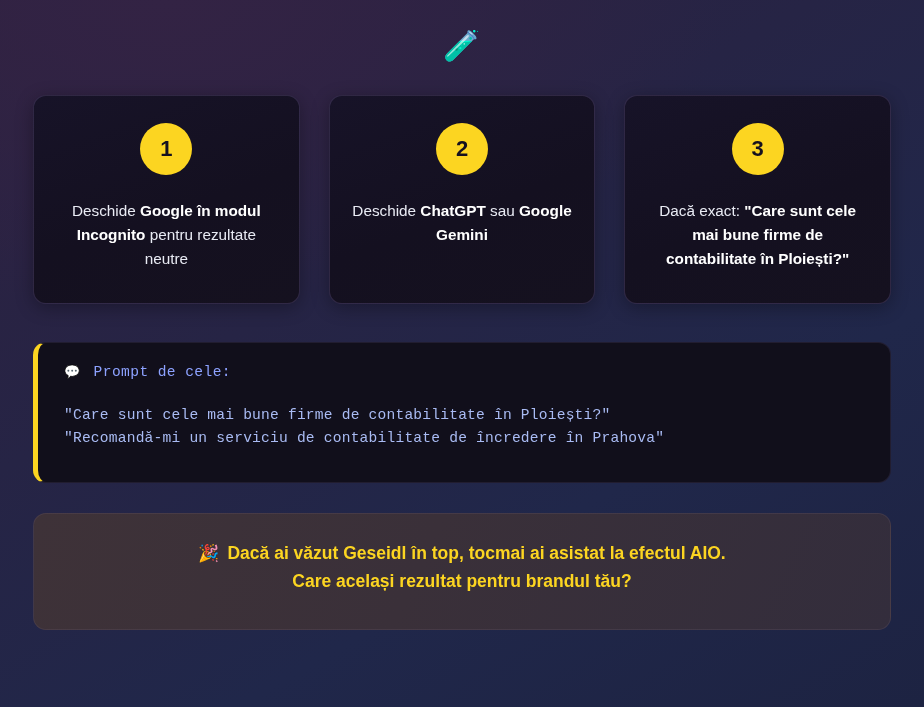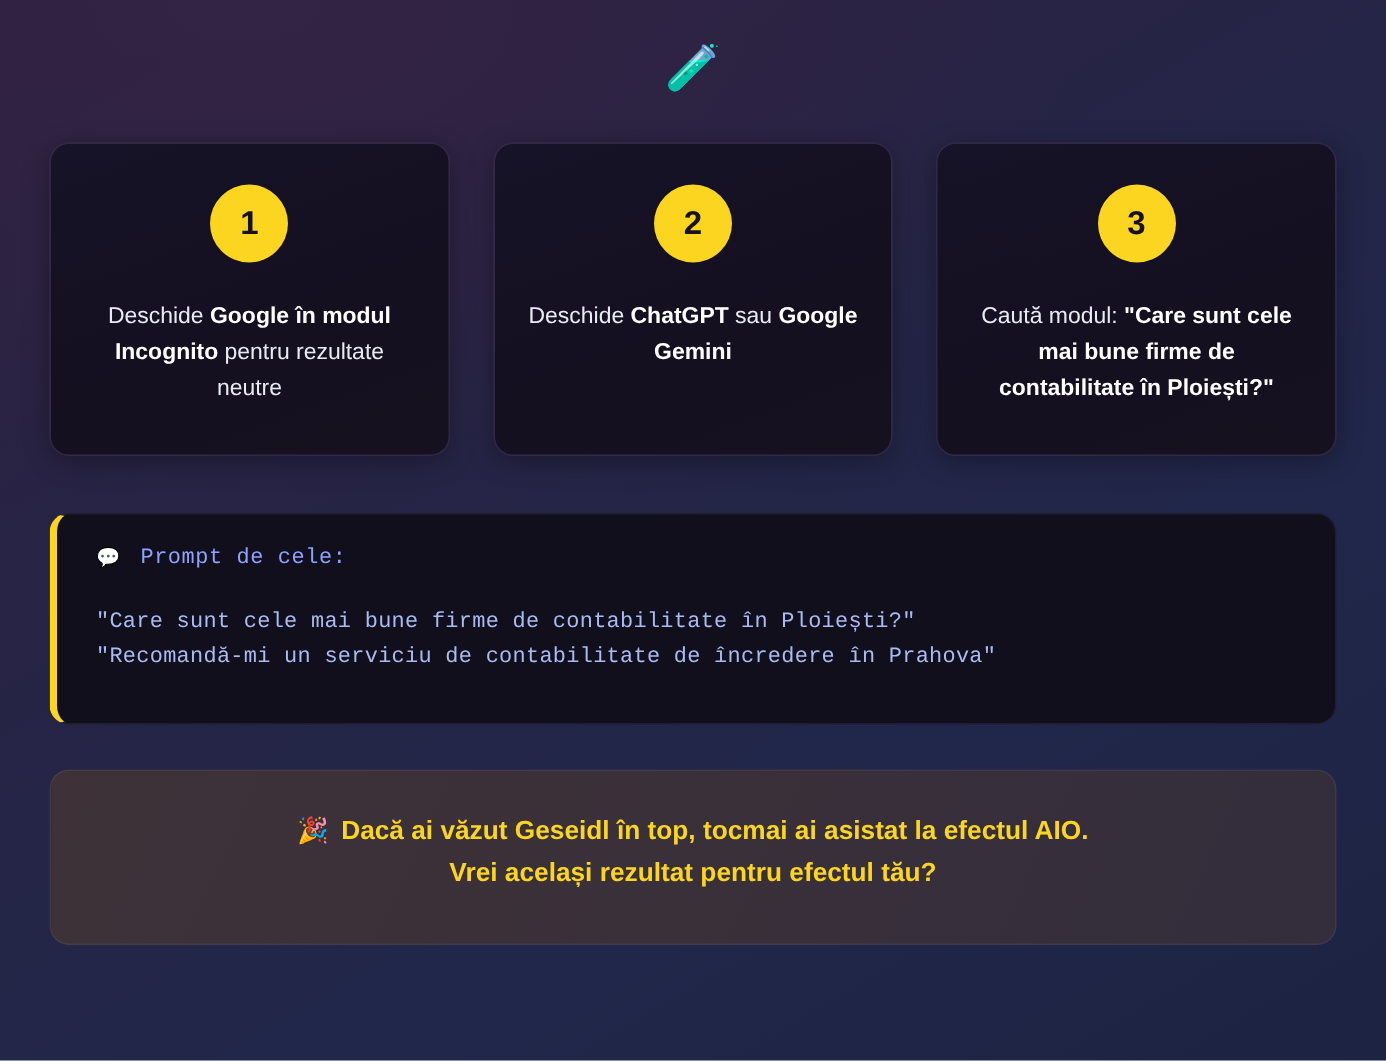--- a/index.html
+++ b/index.html
@@ -172,37 +172,37 @@
       <div class="card-text"><span>Deschide </span><b>Google în modul Incognito</b><span> pentru rezultate neutre</span></div>
     </div>
 
     <div class="card">
       <div class="badge">2</div>
       <div class="card-text"><span>Deschide </span><b>ChatGPT</b><span> sau </span><b>Google Gemini</b></div>
     </div>
 
     <div class="card">
       <div class="badge">3</div>
-      <div class="card-text"><span>Caută modul: </span><b>"Care sunt cele mai bune firme de contabilitate în Ploiești?"</b></div>
+      <div class="card-text"><span>Dacă exact: </span><b>"Care sunt cele mai bune firme de contabilitate în Ploiești?"</b></div>
     </div>
 
   </div>
 
   <div class="prompt-box">
     <div class="prompt-head">
       <span class="bubble-icon">💬</span>
       <span>Prompt de cele:</span>
     </div>
     <div class="prompt-lines">
       <div>"Care sunt cele mai bune firme de contabilitate în Ploiești?"</div>
       <div>"Recomandă-mi un serviciu de contabilitate de încredere în Prahova"</div>
     </div>
   </div>
 
   <div class="cta-box">
     <div class="cta-line">
       <span class="cta-emoji">🎉</span>
       <span>Dacă ai văzut Geseidl în top, tocmai ai asistat la efectul AIO.</span>
     </div>
-    <div class="cta-line second">Vrei același rezultat pentru efectul tău?</div>
+    <div class="cta-line second">Care același rezultat pentru brandul tău?</div>
   </div>
 
 </div>
 
 </body></html>

